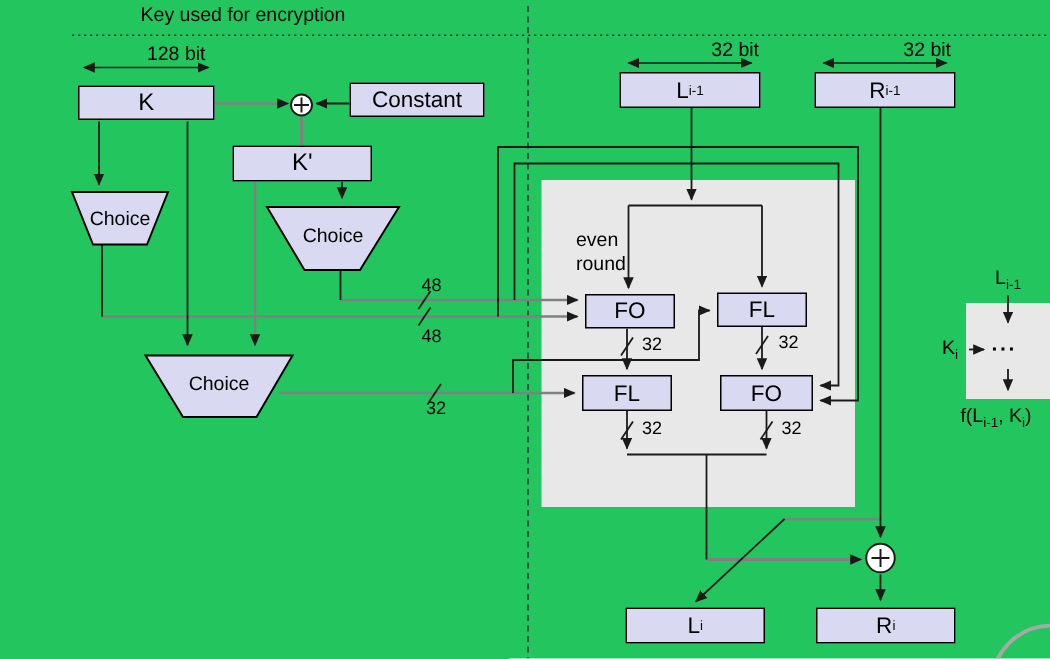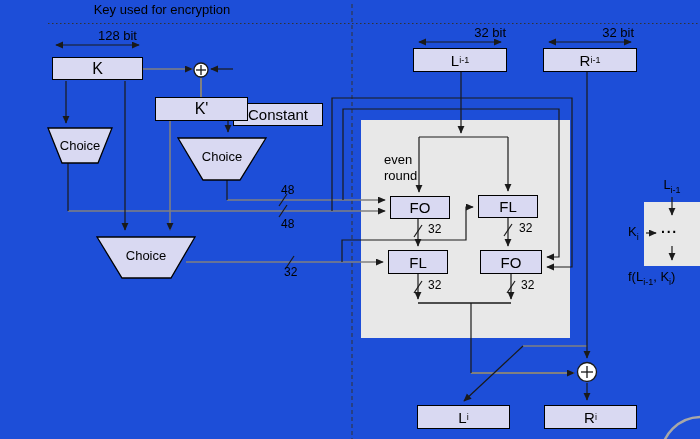--- a/index.html
+++ b/index.html
@@ -1,17 +1,17 @@
 <!DOCTYPE html>
 <html><head>
 <meta charset="utf-8">
 <style>
   html,body{margin:0;padding:0;background:#fff;}
   .canvas{
-    position:relative;width:700px;height:439px;background:#1d4ed8;overflow:hidden;
+    position:relative;width:700px;height:439px;background:#22c55e;overflow:hidden;
     font-family:"Liberation Sans","DejaVu Sans",sans-serif;color:#000;
   }
   .canvas svg{position:absolute;left:0;top:0;}
   .lbl{position:absolute;white-space:nowrap;line-height:1.15;}
   .box{
     position:absolute;box-sizing:border-box;background:#d9d9f2;border:1.5px solid #000;
     display:flex;align-items:center;justify-content:center;font-size:15px;
   }
   .box sub, .lbl sub{font-size:9px;line-height:0;}
   .title{font-size:13px;text-align:center;}
@@ -118,21 +118,21 @@
 
   <div class="lbl title" style="left:62px;top:3px;width:200px;">Key used for encryption</div>
 
   <div class="lbl measure" style="left:57px;top:29px;width:80px;">128 bit</div>
   <div class="lbl measure" style="left:426px;top:26px;width:80px;">32 bit</div>
   <div class="lbl measure" style="left:554px;top:26px;width:80px;">32 bit</div>
 
   <div class="box" style="left:52px;top:57px;width:91px;height:23px;font-size:16px;">
       <span>K</span>
     </div>
-  <div class="box" style="left:233px;top:55px;width:90px;height:23px;margin-top:48px;">
+  <div class="box" style="left:233px;top:55px;width:90px;height:23px;">
       <span>Constant</span>
     </div>
   <div class="box" style="left:155px;top:97px;width:93px;height:24px;font-size:16px;">
       <span>K'</span>
     </div>
 
   <div class="lbl choicelbl" style="left:46px;top:139px;width:68px;">Choice</div>
   <div class="lbl choicelbl" style="left:188px;top:150px;width:68px;">Choice</div>
   <div class="lbl choicelbl" style="left:112px;top:249px;width:68px;">Choice</div>
 
@@ -174,15 +174,15 @@
       <sub>i</sub>
     </div>
   <div class="box" style="left:544px;top:405px;width:93px;height:24px;">
       <span>R</span>
       <sub>i</sub>
     </div>
 
   <div class="lbl legendtxt" style="left:650px;top:178px;width:44px;text-align:center;"><span>L</span><sub>i-1</sub></div>
   <div class="lbl legendtxt" style="left:628px;top:225px;"><span>K</span><sub>i</sub></div>
   <div class="lbl dots" style="left:661px;top:224px;">···</div>
-  <div class="lbl legendtxt" style="left:628px;top:270px;width:72px;text-align:left;"><span>f(L</span><sub>i-1</sub><span>, K</span><sub>i</sub><span>)</span></div>
+  <div class="lbl legendtxt" style="left:628px;top:270px;width:72px;text-align:center;"><span>f(L</span><sub>i-1</sub><span>, K</span><sub>i</sub><span>)</span></div>
 
 </div>
 
 </body></html>

